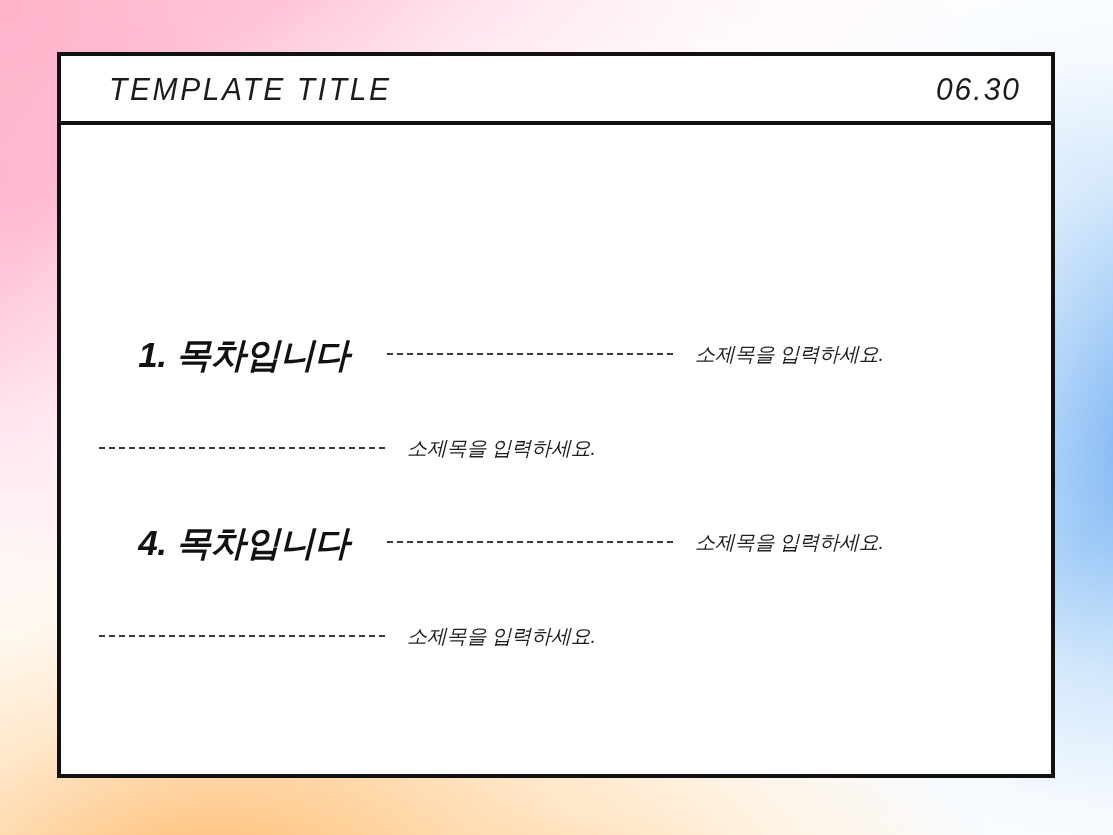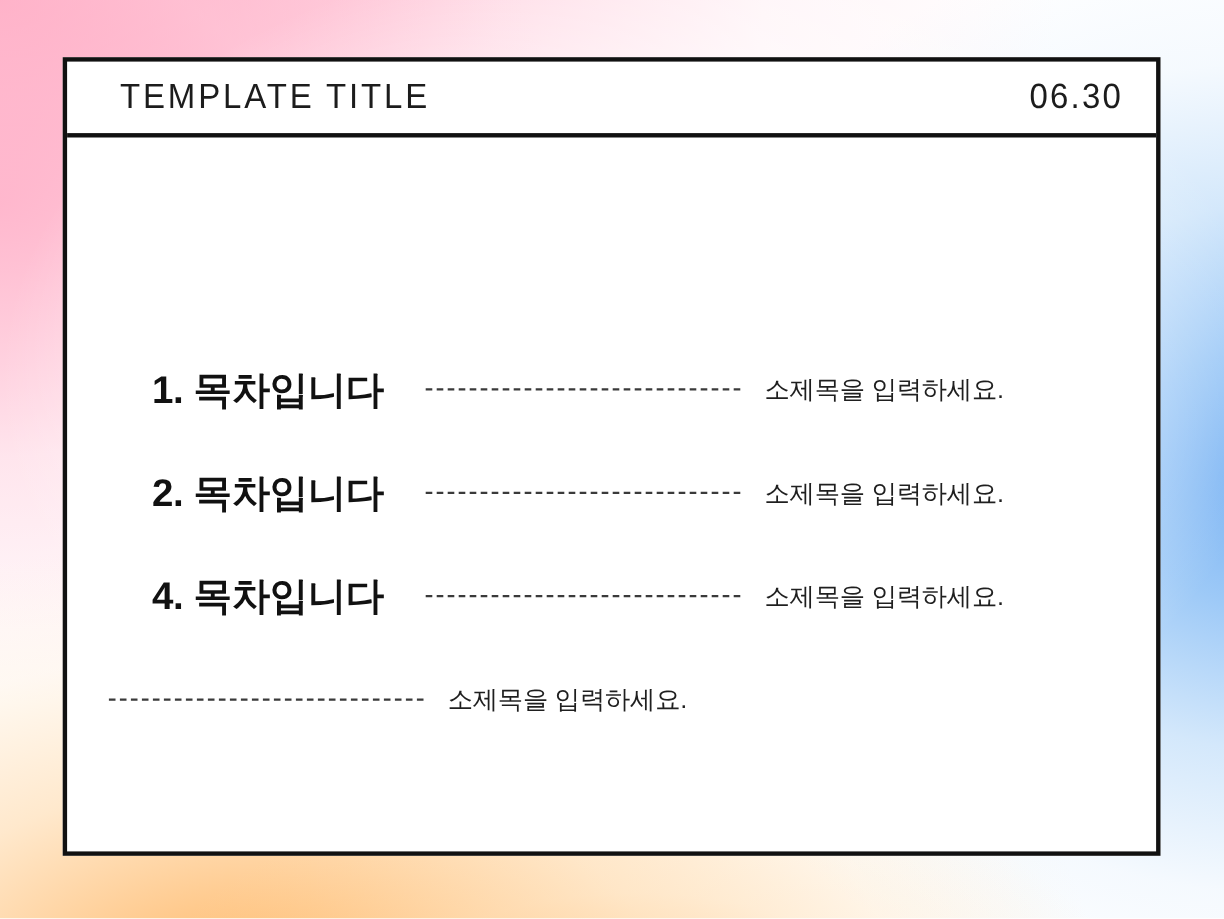--- a/index.html
+++ b/index.html
@@ -87,20 +87,21 @@
     position: absolute;
     left: 57px;
     top: 52px;
     width: 998px;
     height: 726px;
     background: #ffffff;
     border: 4px solid #111111;
     box-sizing: border-box;
     display: flex;
     flex-direction: column;
+    font-style: italic;
   }
 
   
   #card-header {
     height: 69px;
     flex: 0 0 69px;
     border-bottom: 4px solid #111111;
     box-sizing: border-box;
     display: flex;
     align-items: center;
@@ -177,21 +178,21 @@
     flex: 0 0 286px;
     width: 286px;
     margin-left: 38px;
     height: 0;
     border-top: 2.5px dashed #3a3a3a;
   }
 
   .row-sub {
     flex: 0 0 auto;
     margin-left: 22px;
-    font-size: 23px;
+    font-size: 20px;
     font-weight: 400;
     color: #1f1f1f;
     line-height: 1;
     letter-spacing: -0.2px;
     white-space: nowrap;
   }
 </style>
 </head>
 <body>
 
@@ -216,21 +217,20 @@
 
       <div id="contents-list">
 
         <div class="contents-row">
           <div class="row-label">1. 목차입니다</div>
           <div class="row-dash"></div>
           <div class="row-sub">소제목을 입력하세요.</div>
         </div>
 
         <div class="contents-row">
-          <div class="row-label">2. 목차입니다</div>
           <div class="row-dash"></div>
           <div class="row-sub">소제목을 입력하세요.</div>
         </div>
 
         <div class="contents-row">
           <div class="row-label">4. 목차입니다</div>
           <div class="row-dash"></div>
           <div class="row-sub">소제목을 입력하세요.</div>
         </div>
 

